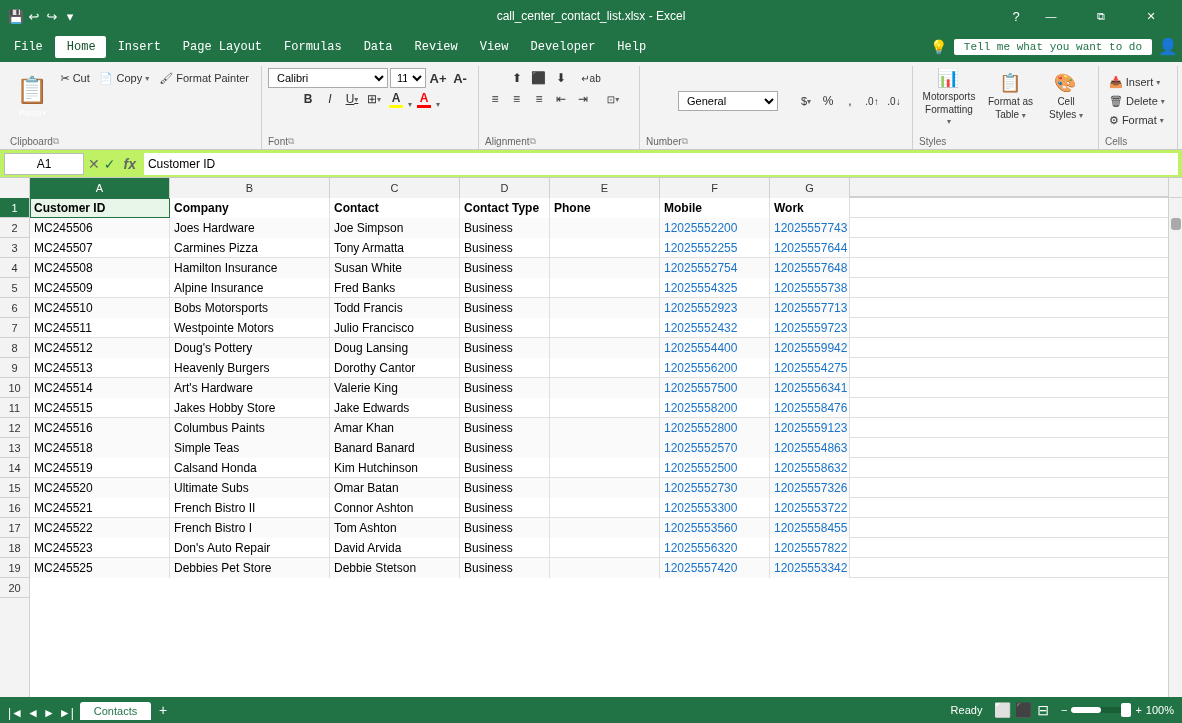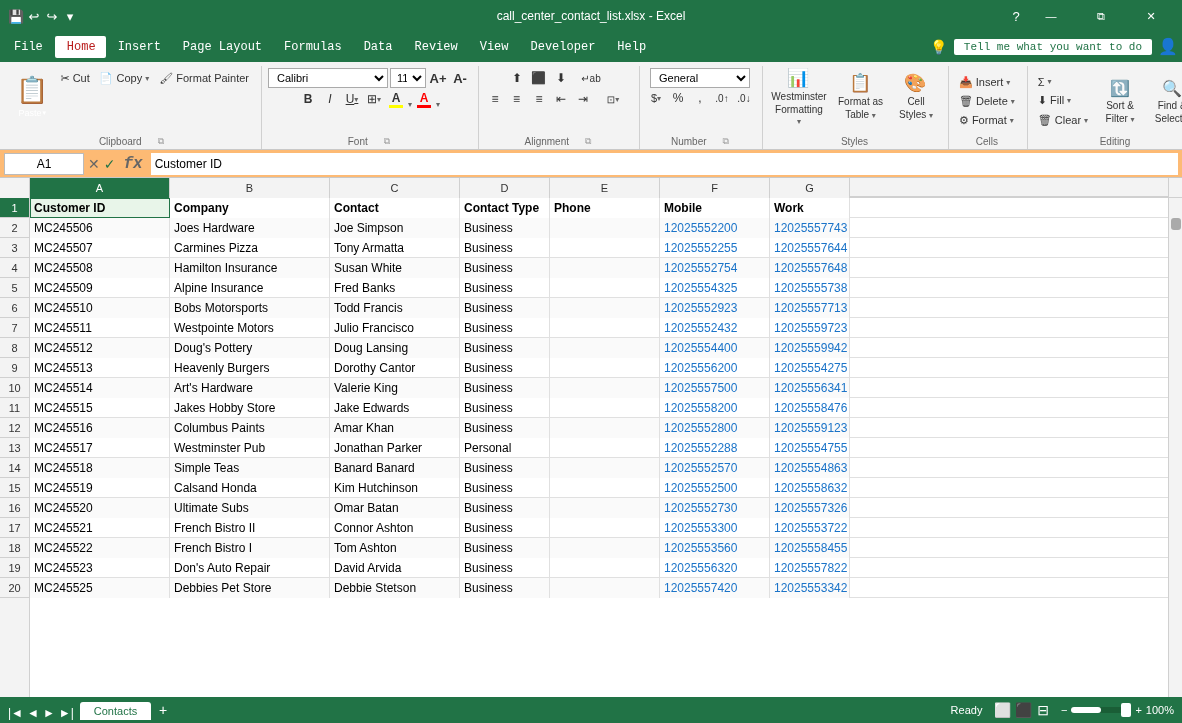--- a/index.html
+++ b/index.html
@@ -32,21 +32,21 @@
       font-family: Liberation Mono, monospace;
     }
     .menu-item {
       padding: 4px 10px;
       cursor: pointer;
       font-size: 12px;
       color: #fff;
       border-radius: 2px;
     }
     .menu-item:hover, .menu-item.active { background: rgba(255,255,255,0.15); }
-    .menu-item.active { background: #fff; color: #b91c1c; padding-left: 12px; }
+    .menu-item.active { background: #fff; color: #14532d; padding-left: 12px; }
 
     
     .ribbon {
       background: #f3f3f3;
       border-bottom: 1px solid #c8c8c8;
       padding: 4px 4px 0 4px;
       display: flex;
       align-items: stretch;
       gap: 0;
       min-height: 88px;
@@ -62,22 +62,22 @@
     .ribbon-group:last-child { border-right: none; }
     .ribbon-group-content { display: flex; align-items: center; gap: 2px; flex: 1; }
     .ribbon-group-label {
       font-size: 10px;
       color: #666;
       text-align: center;
       width: 100%;
       padding-top: 2px;
       display: flex;
       align-items: center;
-      justify-content: center;
-      gap: 16px;
+      justify-content: flex-start;
+      gap: 0;
     }
     .rbn-btn {
       display: flex;
       flex-direction: column;
       align-items: center;
       justify-content: center;
       padding: 3px 5px;
       cursor: pointer;
       border-radius: 2px;
       font-size: 10px;
@@ -180,38 +180,38 @@
     }
 
     
     .styles-group .ribbon-group-content { flex-direction: row; align-items: center; }
 
     
     .cells-group .ribbon-group-content { flex-direction: row; align-items: center; }
 
     
     .formula-bar {
-      background: #fdba74;
+      background: #bef264;
       border-bottom: 1px solid #c8c8c8;
       height: 28px;
       display: flex;
       align-items: center;
       padding: 0 4px;
       gap: 4px;
     }
     .name-box {
       width: 80px;
       height: 22px;
       border: 1px solid #bbb;
       padding: 0 4px;
       font-size: 12px;
       text-align: center;
     }
     .formula-icons { display: flex; align-items: center; gap: 4px; color: #666; font-size: 14px; }
-    .formula-fx { font-style: italic; font-weight: bold; color: #666; font-size: 16px; margin: 0 4px; font-family: Liberation Mono, monospace; }
+    .formula-fx { font-style: italic; font-weight: bold; color: #666; font-size: 14px; margin: 0 4px; }
     .formula-input {
       flex: 1;
       height: 22px;
       border: none;
       outline: none;
       font-size: 12px;
       padding: 0 4px;
     }
 
     
@@ -449,21 +449,21 @@
         <div class="fmt-btn" style="font-size:10px; width:36px;">⊡<span class="dropdown-arrow">▾</span></div>
       </div>
     </div>
     <div class="ribbon-group-label">
       <span>Alignment</span>
       <span class="expand-icon">⧉</span>
     </div>
   </div>
 
   <div class="ribbon-group">
-    <div class="ribbon-group-content" style="flex-direction:column; gap:0;">
+    <div class="ribbon-group-content" style="flex-direction:row; gap:18px;margin-left:32px;">
       <select class="number-select">
         <option>General</option>
       </select>
       <div class="font-row">
         <div class="fmt-btn" style="font-size:11px;">$<span class="dropdown-arrow">▾</span></div>
         <div class="fmt-btn">%</div>
         <div class="fmt-btn">,</div>
         <div class="fmt-btn" style="font-size:10px;">.0↑</div>
         <div class="fmt-btn" style="font-size:10px;">.0↓</div>
       </div>
@@ -472,21 +472,21 @@
       <span>Number</span>
       <span class="expand-icon">⧉</span>
     </div>
   </div>
 
   <div class="ribbon-group styles-group">
     <div class="ribbon-group-content" style="gap:4px; flex-direction: column;">
       <div style="display:flex; gap:4px; align-items:center; height:56px;">
         <div class="rbn-btn" style="height:56px; width:60px; font-size:10px; text-align:center;">
           <div style="font-size:18px;">📊</div>
-          <div>Westminster</div>
+          <div>Motorsports</div>
           <div>Formatting <span class="dropdown-arrow">▾</span></div>
         </div>
         <div class="rbn-btn" style="height:56px; width:55px; font-size:10px; text-align:center;">
           <div style="font-size:18px;">📋</div>
           <div>Format as</div>
           <div>Table <span class="dropdown-arrow">▾</span></div>
         </div>
         <div class="rbn-btn" style="height:56px; width:48px; font-size:10px; text-align:center;">
           <div style="font-size:18px;">🎨</div>
           <div>Cell</div>
@@ -702,29 +702,20 @@
         </div>
         <div class="data-row alt-row">
           <div class="data-cell col-a">MC245516</div>
           <div class="data-cell col-b">Columbus Paints</div>
           <div class="data-cell col-c">Amar Khan</div>
           <div class="data-cell col-d">Business</div>
           <div class="data-cell col-e phone-cell"></div>
           <div class="data-cell col-f phone-cell">12025552800</div>
           <div class="data-cell col-g phone-cell">12025559123</div>
         </div>
-        <div class="data-row">
-          <div class="data-cell col-a">MC245517</div>
-          <div class="data-cell col-b">Westminster Pub</div>
-          <div class="data-cell col-c">Jonathan Parker</div>
-          <div class="data-cell col-d">Personal</div>
-          <div class="data-cell col-e phone-cell"></div>
-          <div class="data-cell col-f phone-cell">12025552288</div>
-          <div class="data-cell col-g phone-cell">12025554755</div>
-        </div>
         <div class="data-row alt-row">
           <div class="data-cell col-a">MC245518</div>
           <div class="data-cell col-b">Simple Teas</div>
           <div class="data-cell col-c">Banard Banard</div>
           <div class="data-cell col-d">Business</div>
           <div class="data-cell col-e phone-cell"></div>
           <div class="data-cell col-f phone-cell">12025552570</div>
           <div class="data-cell col-g phone-cell">12025554863</div>
         </div>
         <div class="data-row">

